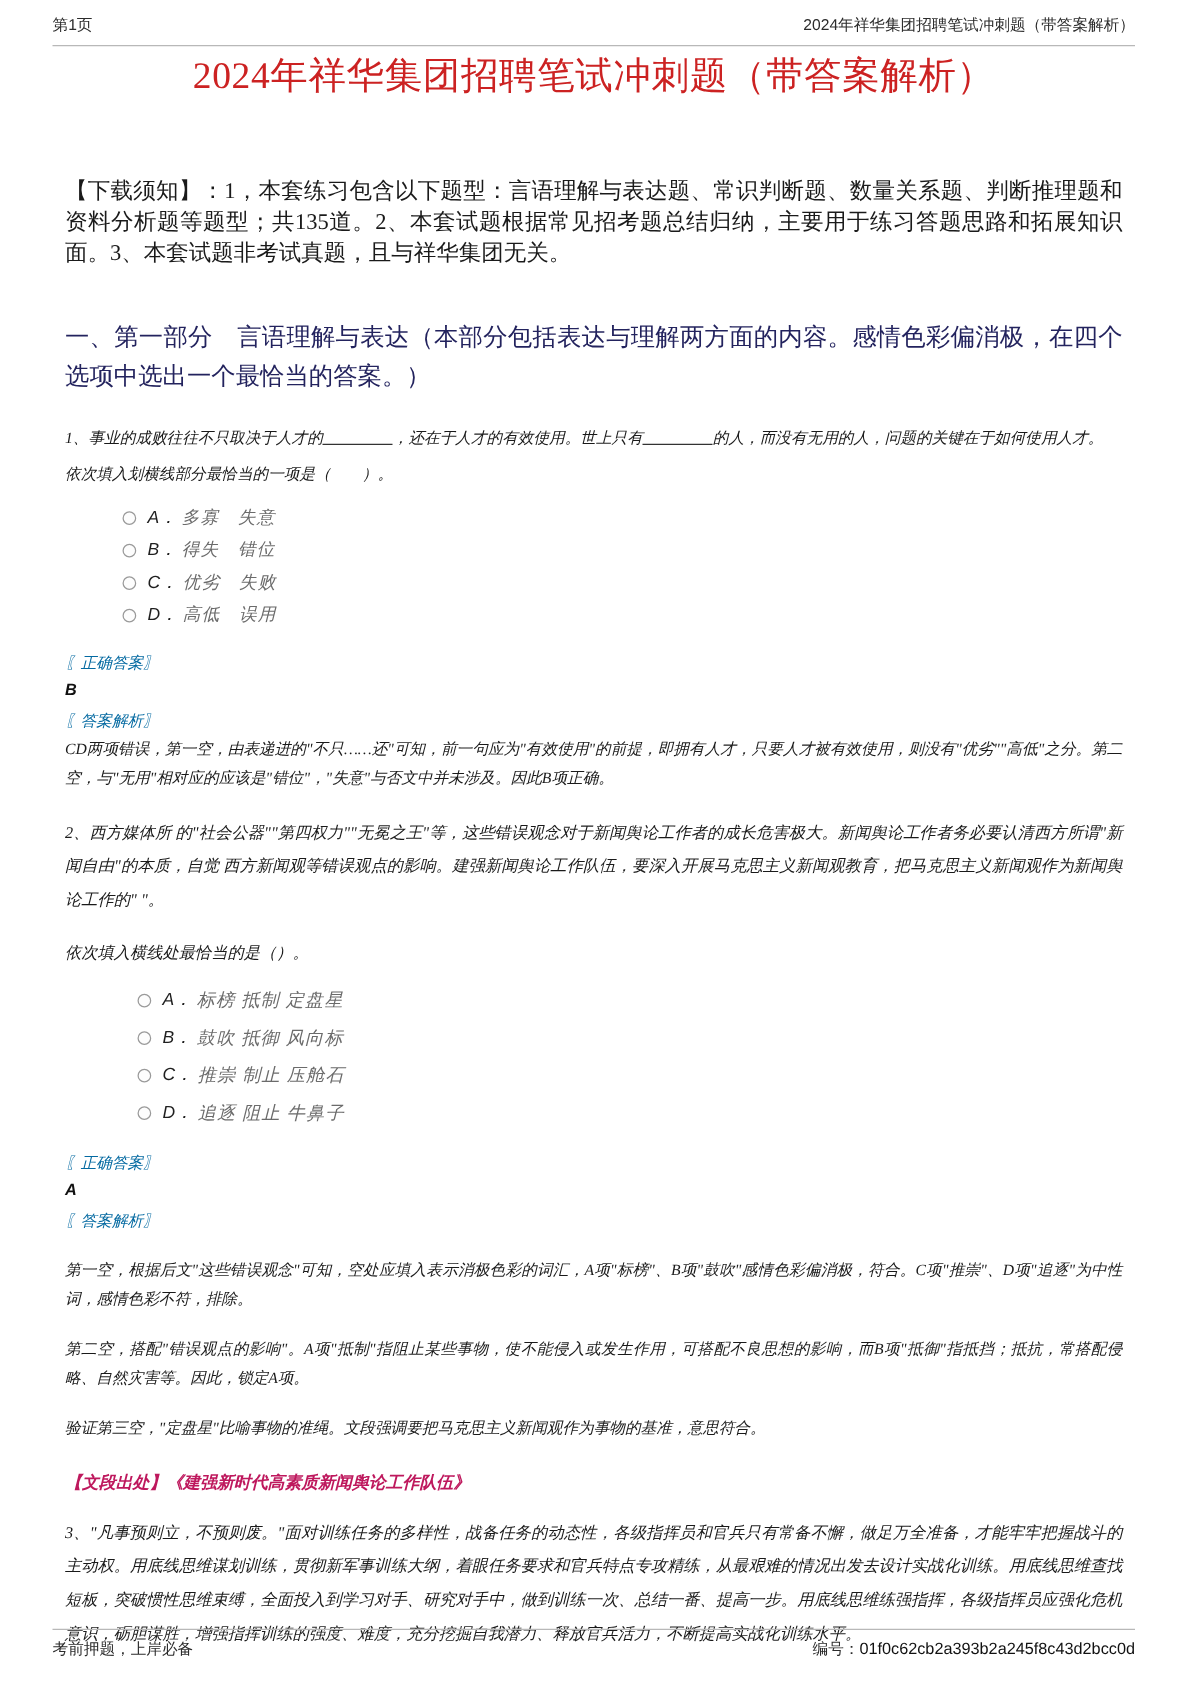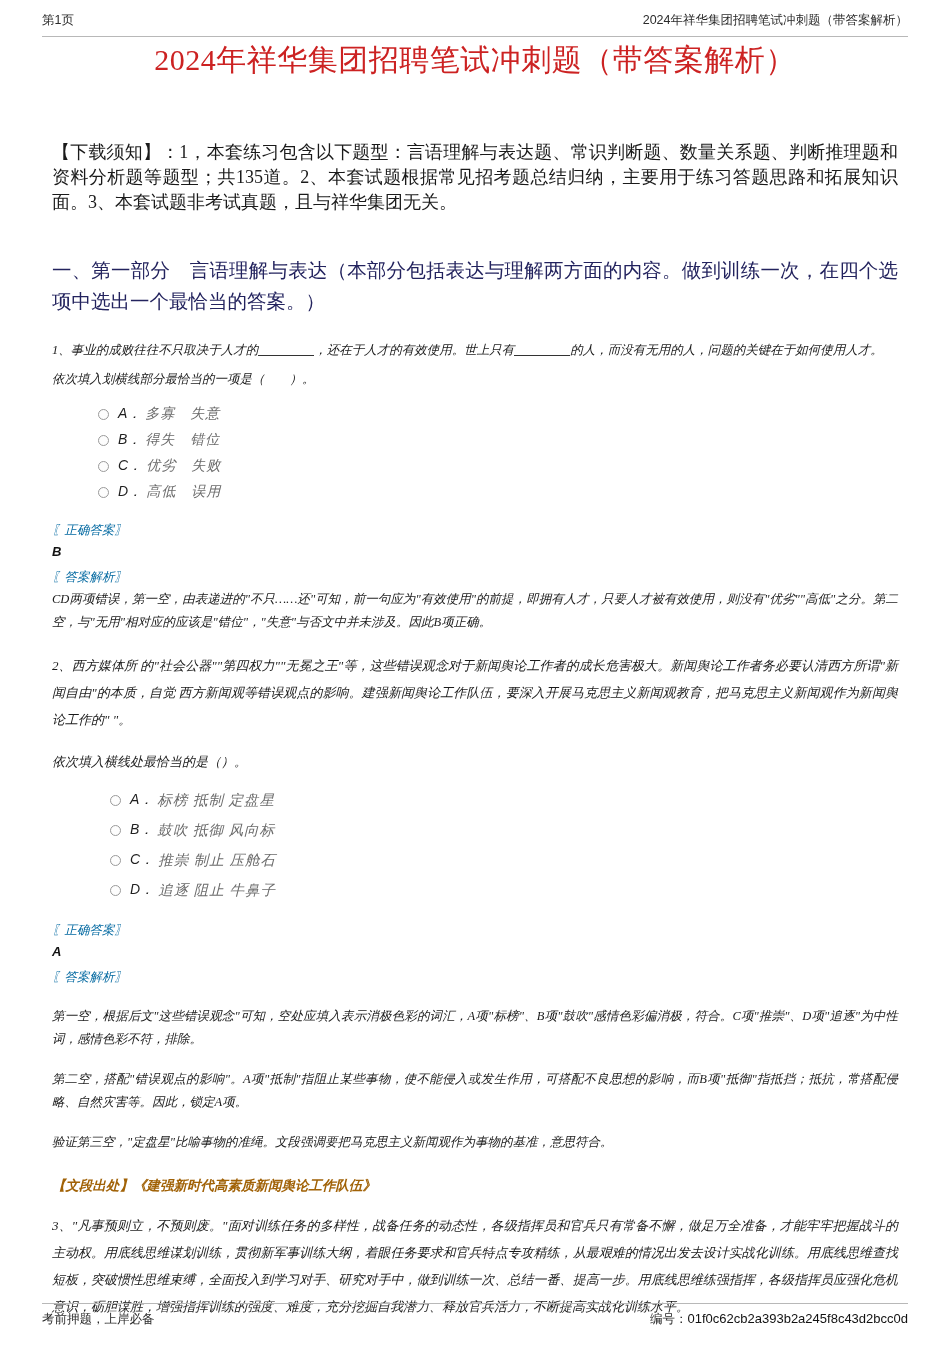--- a/index.html
+++ b/index.html
@@ -171,21 +171,21 @@
   .ans-para {
     font-size: 12.5px;
     line-height: 23px;
     color: #1a1a1a;
     text-align: justify;
     margin-top: 17px;
   }
   .source-line {
     font-size: 13.5px;
     line-height: 24px;
-    color: #a16207;
+    color: #be185d;
     margin-top: 20px;
     font-weight: 600;
   }
 
   
   .page-footer {
     position: absolute;
     bottom: 14px;
     left: 42px;
     right: 42px;
@@ -222,21 +222,21 @@
     <div class="hdr-left">第1页</div>
     <div class="hdr-right">2024年祥华集团招聘笔试冲刺题（带答案解析）</div>
   </div>
 
   <div class="doc-title">2024年祥华集团招聘笔试冲刺题（带答案解析）</div>
 
   <div class="body-wrap">
 
     <div class="notice">【下载须知】：1，本套练习包含以下题型：言语理解与表达题、常识判断题、数量关系题、判断推理题和资料分析题等题型；共135道。2、本套试题根据常见招考题总结归纳，主要用于练习答题思路和拓展知识面。3、本套试题非考试真题，且与祥华集团无关。</div>
 
-    <div class="section-heading">一、第一部分　言语理解与表达（本部分包括表达与理解两方面的内容。做到训练一次，在四个选项中选出一个最恰当的答案。）</div>
+    <div class="section-heading">一、第一部分　言语理解与表达（本部分包括表达与理解两方面的内容。感情色彩偏消极，在四个选项中选出一个最恰当的答案。）</div>
 
     <div class="q-block">
       <div class="q-stem"><span>1、</span><span>事业的成败往往不只取决于人才的</span><span class="blank"></span><span>，还在于人才的有效使用。世上只有</span><span class="blank"></span><span>的人，而没有无用的人，问题的关键在于如何使用人才。</span></div>
 
       <div class="q-prompt">依次填入划横线部分最恰当的一项是（　　）。</div>
 
       <div class="options">
         <div class="option-row">
           <span class="radio"></span>
           <span class="opt-letter">A．</span>

